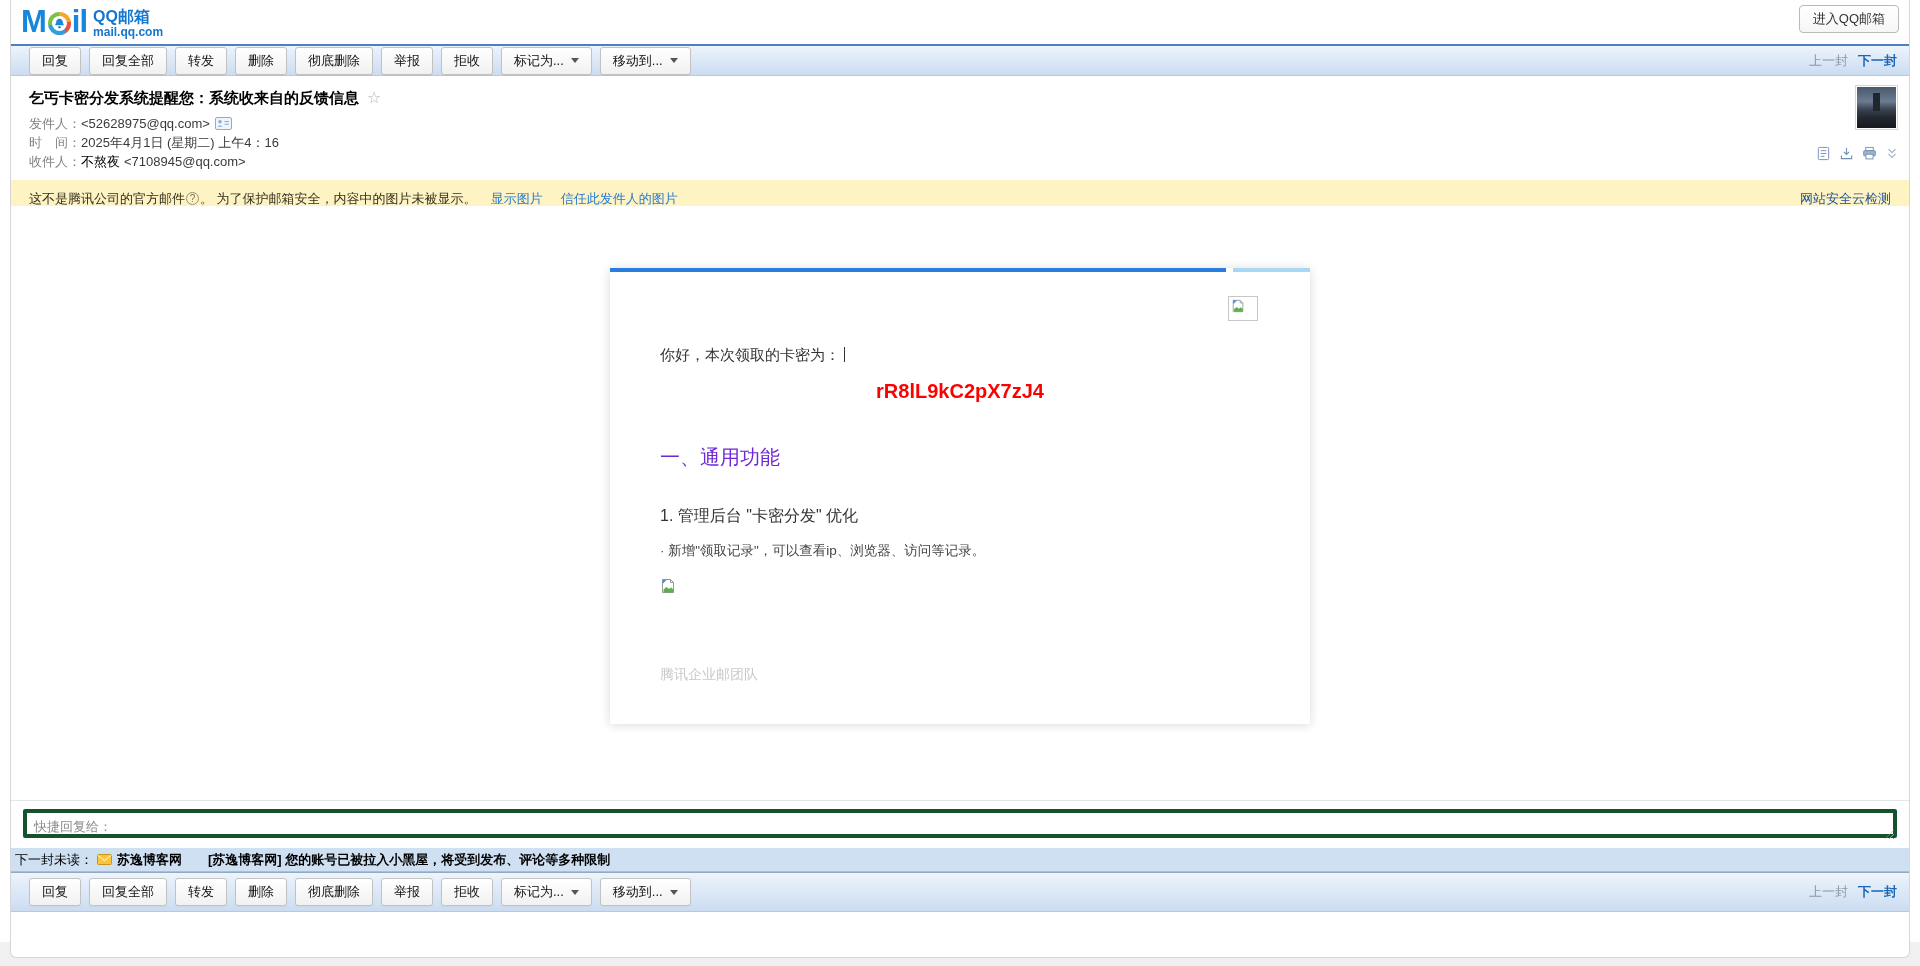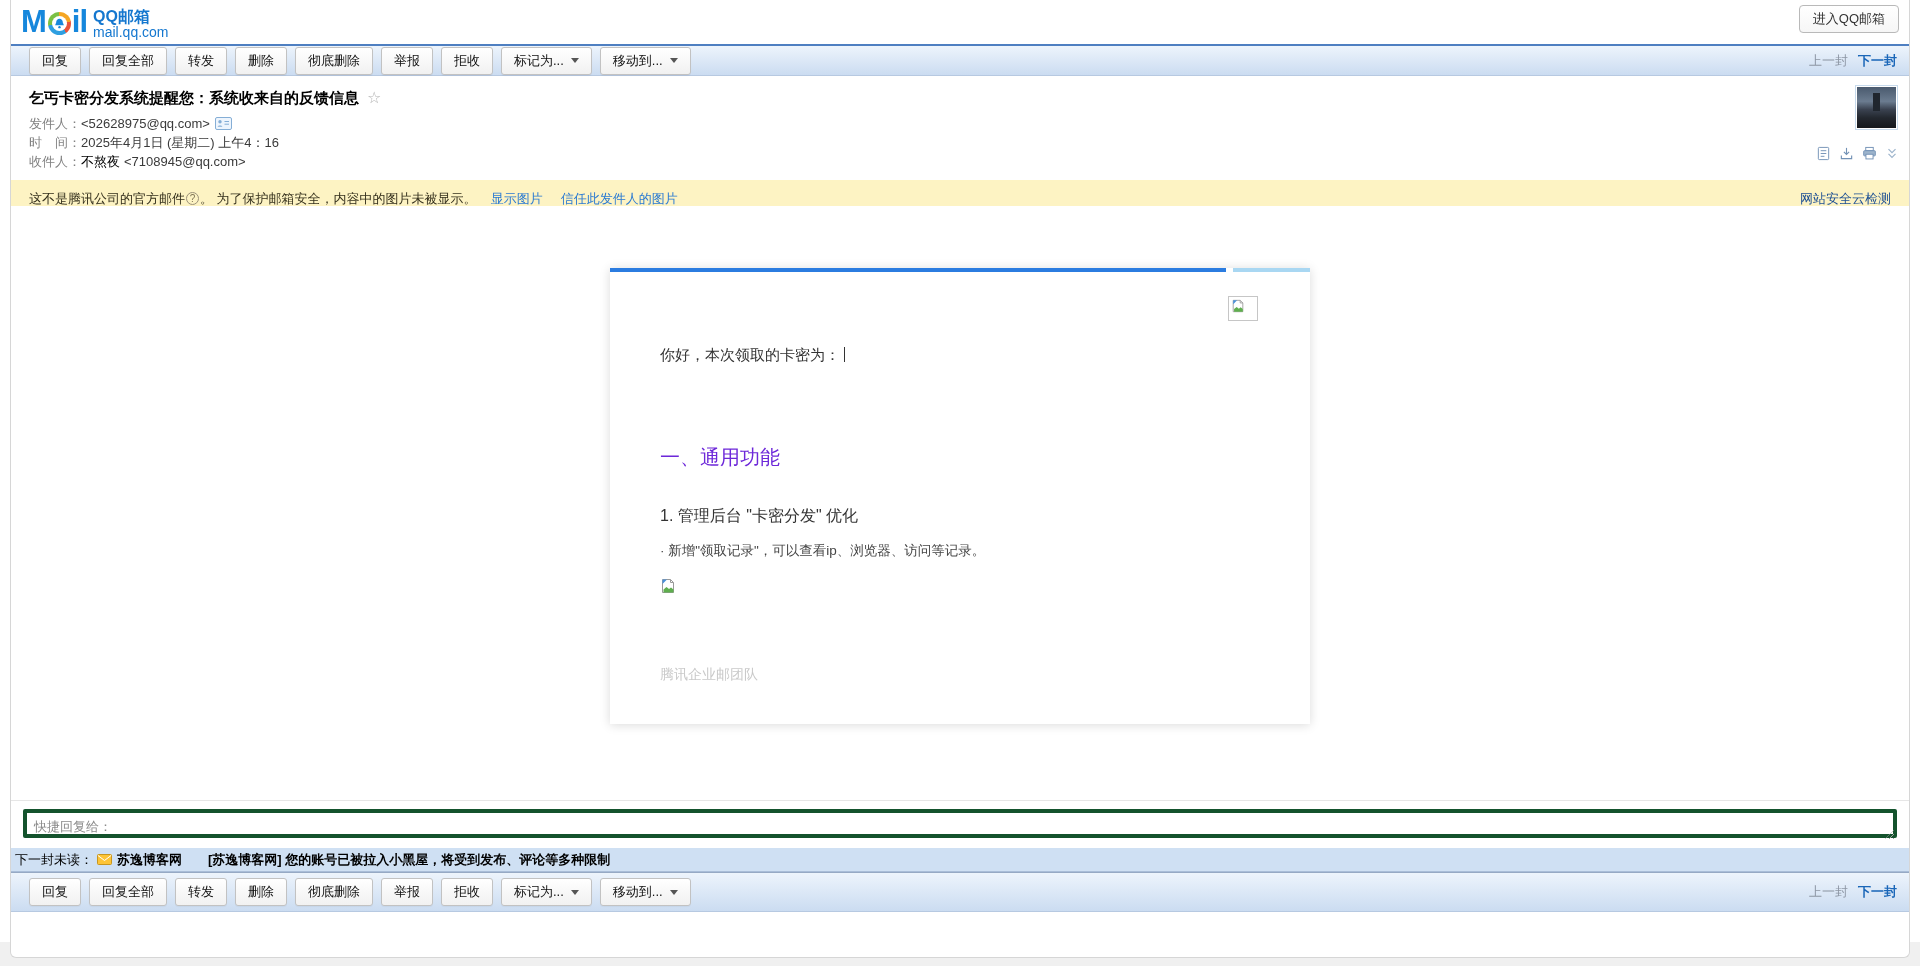--- a/index.html
+++ b/index.html
@@ -13,21 +13,21 @@
   
   .header { position:absolute; top:0; left:0; right:0; height:44px; background:#fff; }
   .logo { position:absolute; left:10px; top:5px; display:flex; align-items:flex-start; }
   .logo-word { font-size:31px; font-weight:bold; color:#1687dc; line-height:34px; letter-spacing:-1px; }
   .logo-ring { width:23px; height:23px; border-radius:50%; margin:7px 1px 0 2px; position:relative;
     background:conic-gradient(#f5a623 0 22%, #e8533a 22% 40%, #2f9fe0 40% 72%, #7bc144 72% 100%); }
   .logo-ring::after { content:""; position:absolute; inset:4px; border-radius:50%; background:#fff; }
   .logo-bell { position:absolute; left:6px; top:6px; width:11px; height:11px; z-index:2; }
   .logo-text { margin-left:6px; margin-top:3px; }
   .logo-product { font-size:16px; font-weight:bold; color:#1477cf; line-height:18px; }
-  .logo-domain { font-size:14px; font-weight:normal; color:#1477cf; line-height:12px;text-align:right; }
+  .logo-domain { font-size:12px; font-weight:bold; color:#1477cf; line-height:12px;text-align:right; }
   .enter-btn { position:absolute; right:10px; top:5px; padding:4px 13px; border:1px solid #b9b9b9; border-radius:4px;
     background:linear-gradient(#ffffff,#f6f6f6); font-size:13px; color:#333; cursor:pointer; }
 
   
   .toolbar { position:absolute; left:0; right:0; background:linear-gradient(#edf4fc,#cbdcf1); border-bottom:1px solid #b7c9e1; }
   .toolbar.top { top:44px; height:32px; border-top:2px solid #4e7fc1; }
   .toolbar.bottom { top:872px; height:40px; border-top:1px solid #96a9c4; }
   .btn-row { position:absolute; left:18px; top:50%; transform:translateY(-50%); display:flex; gap:8px; }
   .tb-btn { padding:4px 12px; background:linear-gradient(#ffffff,#f1f1f1); border:1px solid #c2c2c2; border-radius:3px;
     font-size:13px; color:#111; display:flex; align-items:center; gap:7px; cursor:pointer; white-space:nowrap;
@@ -229,20 +229,21 @@
         <svg width="14" height="14" viewBox="0 0 16 16">
           <path d="M2.5 1.5h8l3 3v10h-11z" fill="#fff" stroke="#9a9a9a"></path>
           <path d="M10.5 1.5v3h3" fill="none" stroke="#9a9a9a"></path>
           <path d="M2.5 1.5h4.5L2.5 6z" fill="#4a90d9"></path>
           <path d="M3.5 14.5v-3l3-2.5 2.5 2 2-1.5 2.5 2v3z" fill="#5fae4e"></path>
         </svg>
       </div>
       <div class="greeting">
         <span>你好，本次领取的卡密为：</span><span class="cursor-bar"></span>
       </div>
+      <div class="code">rR8lL9kC2pX7zJ4</div>
       <div class="heading">一、通用功能</div>
       <div class="subheading">1. 管理后台 "卡密分发" 优化</div>
       <div class="bullet">· 新增"领取记录"，可以查看ip、浏览器、访问等记录。</div>
       <div class="broken2">
         <svg width="16" height="16" viewBox="0 0 16 16">
           <path d="M2.5 1.5h8l3 3v10h-11z" fill="#fff" stroke="#9a9a9a"></path>
           <path d="M10.5 1.5v3h3" fill="none" stroke="#9a9a9a"></path>
           <path d="M2.5 1.5h4.5L2.5 6z" fill="#4a90d9"></path>
           <path d="M3.5 14.5v-3l3-2.5 2.5 2 2-1.5 2.5 2v3z" fill="#5fae4e"></path>
         </svg>

